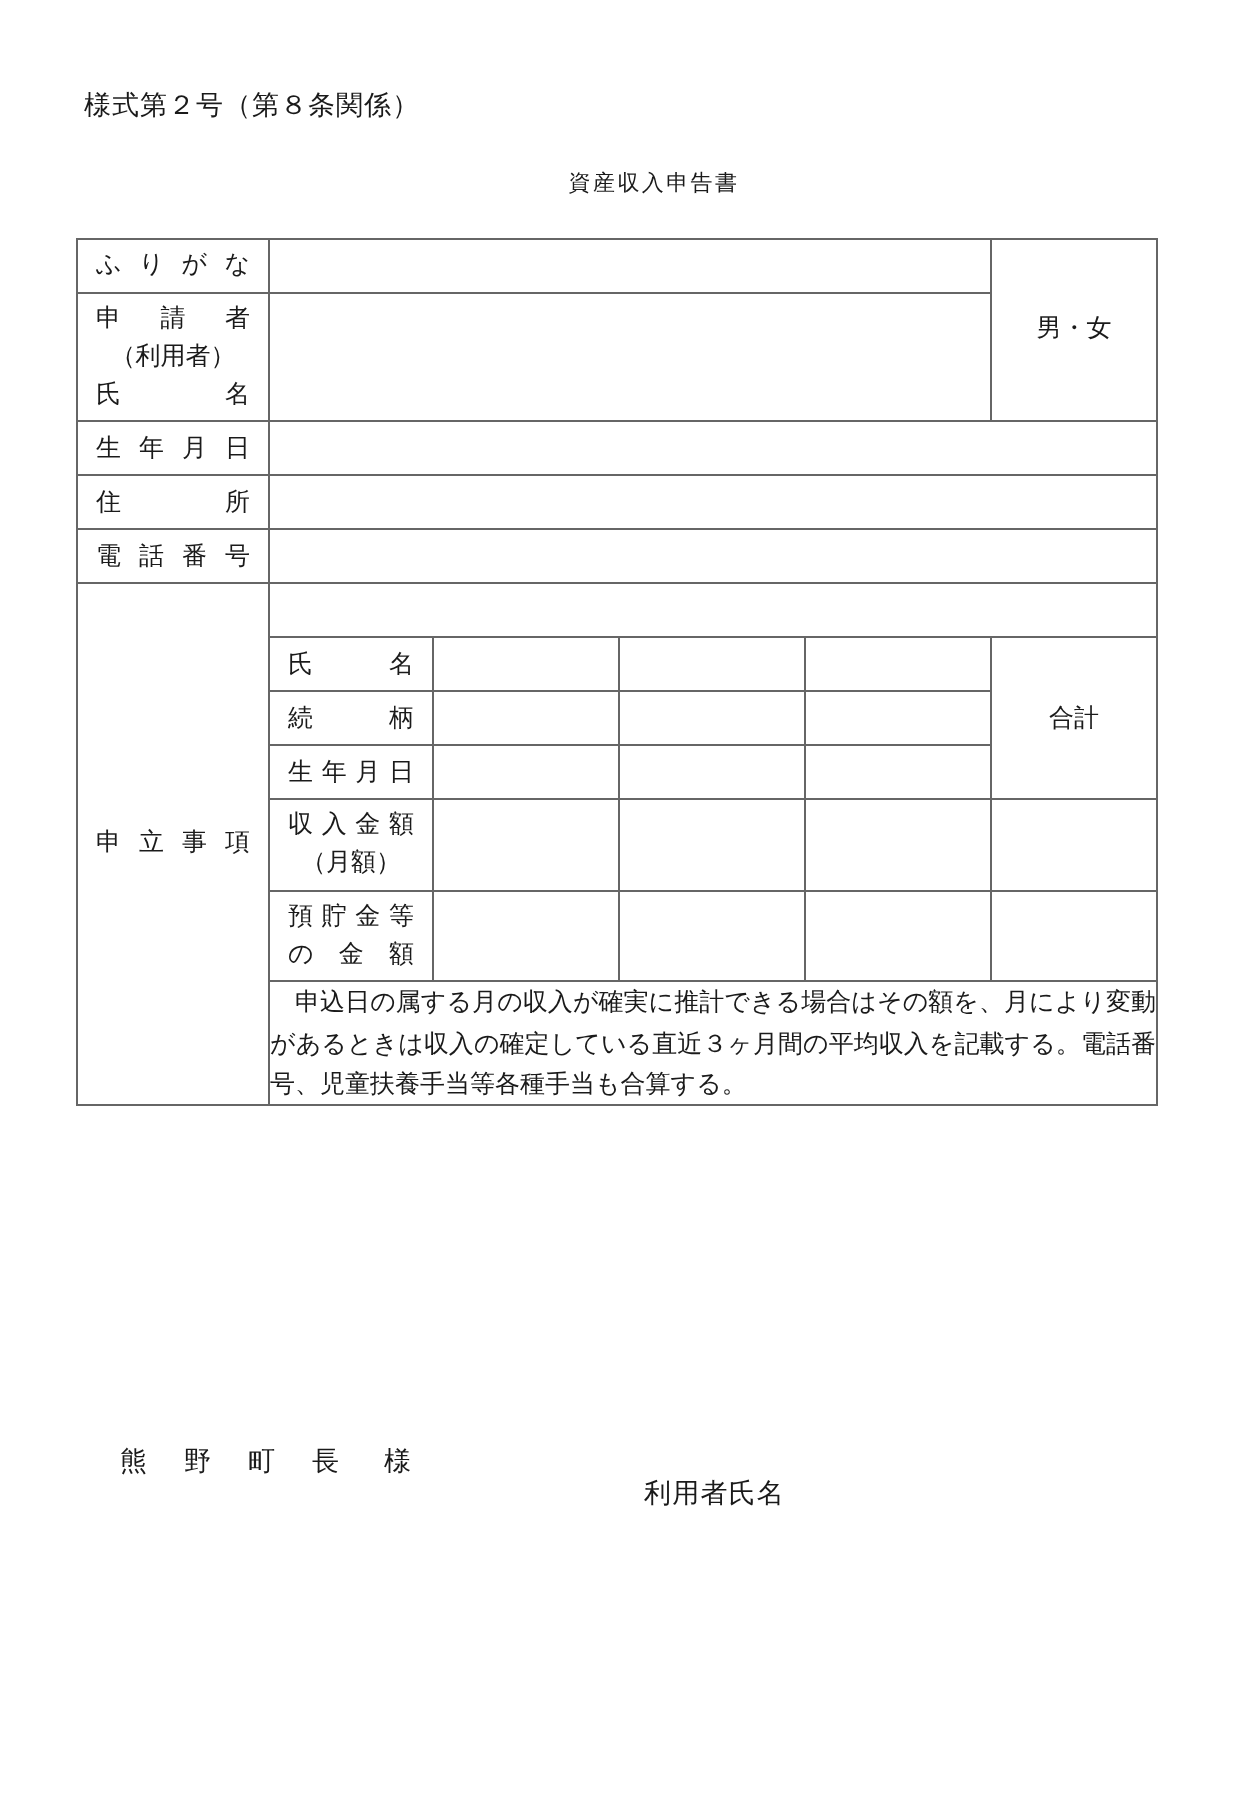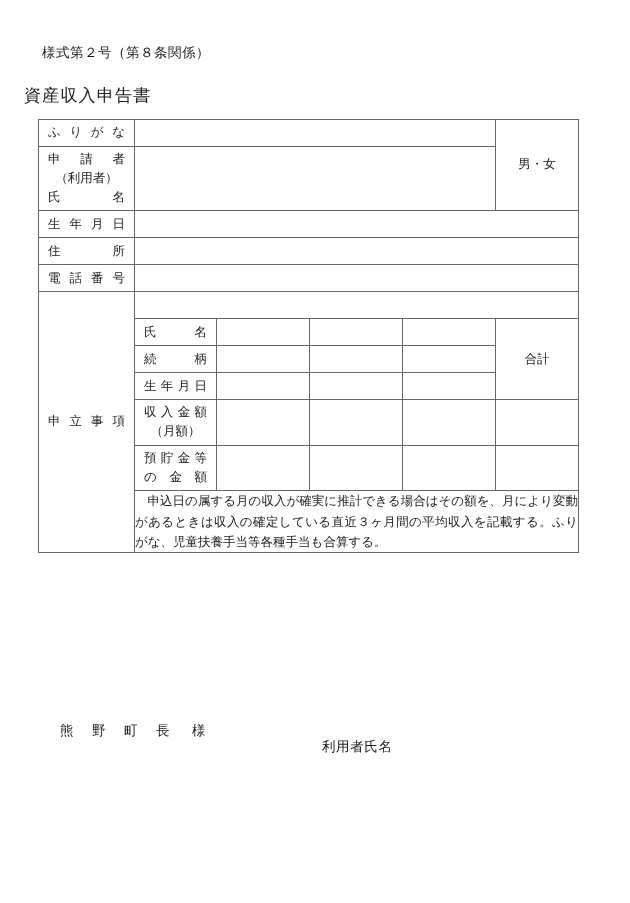--- a/index.html
+++ b/index.html
@@ -31,22 +31,22 @@
     font-size: 13.5px;
     letter-spacing: 0.5px;
     white-space: nowrap;
   }
 
   .doc-title {
     position: absolute;
     left: 0;
     top: 84px;
     width: 630px;
-    text-align: left;
-    font-size: 17px;
+    text-align: center;
+    font-size: 11px;
     letter-spacing: 1.2px;
     padding-left: 24px;
     box-sizing: border-box;
   }
 
   
   .form-table {
     position: absolute;
     left: 38px;
     top: 119px;
@@ -285,21 +285,21 @@
           </span>
         </td>
         <td class="data-col h-saving"></td>
         <td class="data-col h-saving"></td>
         <td class="data-col h-saving"></td>
         <td class="total-col h-saving"></td>
       </tr>
 
       <tr>
         <td class="note-cell" colspan="5">
-          <span class="indent">申込日の属する月の収入が確実に推計できる場合はその額を、月により変動があるときは収入の確定している直近３ヶ月間の平均収入を記載する。ふりがな、児童扶養手当等各種手当も合算する。</span>
+          <span class="indent">申込日の属する月の収入が確実に推計できる場合はその額を、月により変動があるときは収入の確定している直近３ヶ月間の平均収入を記載する。電話番号、児童扶養手当等各種手当も合算する。</span>
         </td>
       </tr>
     </tbody>
   </table>
 
 
   <div class="addressee">
     <span class="name">熊野町長</span><span class="sama">様</span>
   </div>
 

